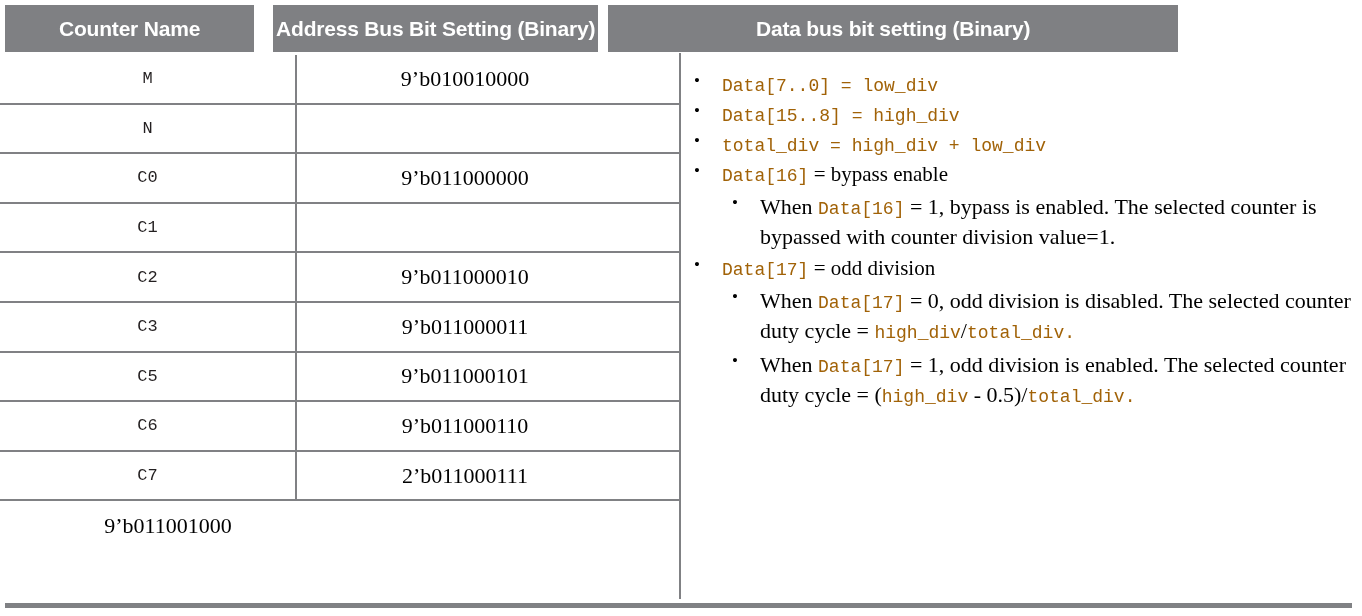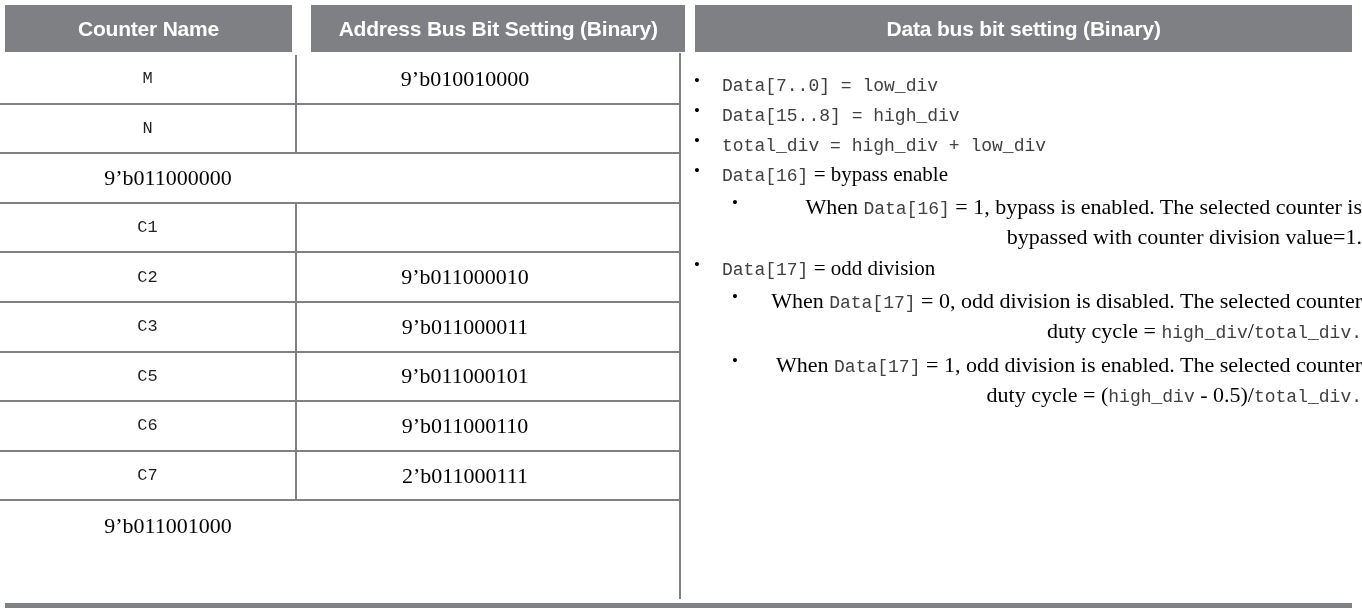--- a/index.html
+++ b/index.html
@@ -20,21 +20,21 @@
     width: 1362px;
     height: 616px;
     box-sizing: border-box;
   }
 
   
   .thead {
     position: absolute;
     top: 5px;
     left: 5px;
-    width: 1347px;
+    width: 1173px;
     height: 47px;
     display: flex;
   }
   .th {
     background: #7f8083;
     color: #ffffff;
     font-family: "Liberation Sans", sans-serif;
     font-weight: bold;
     font-size: 21px;
     letter-spacing: -0.2px;
@@ -136,35 +136,34 @@
     list-style: none;
     margin: 4px 0 4px 0;
     padding: 0 0 0 10px;
   }
   ul.lvl2 > li {
     position: relative;
     padding-left: 28px;
     margin: 0 0 4px 0;
     font-size: 22px;
     line-height: 1.33;
-    text-align: right;
   }
   ul.lvl2 > li::before {
     content: "\2022";
     position: absolute;
     left: 0;
     top: 0px;
     font-size: 17px;
     color: #000;
   }
 
   .code {
     font-family: "Liberation Mono", monospace;
     font-size: 18px;
-    color: #404040;
+    color: #a16207;
   }
   .lvl2 .code { font-size: 18px; }
   .txt { font-family: "Liberation Serif", serif; }
 
   
   .bottom-rule {
     position: absolute;
     left: 5px;
     bottom: 8px;
     width: 1347px;
@@ -187,20 +186,21 @@
 
     <div class="left-cols">
       <div class="row">
         <div class="cell cell-counter">M</div>
         <div class="cell cell-addr">9’b010010000</div>
       </div>
       <div class="row">
         <div class="cell cell-counter">N</div>
       </div>
       <div class="row">
+        <div class="cell cell-counter">C0</div>
         <div class="cell cell-addr">9’b011000000</div>
       </div>
       <div class="row">
         <div class="cell cell-counter">C1</div>
       </div>
       <div class="row">
         <div class="cell cell-counter">C2</div>
         <div class="cell cell-addr">9’b011000010</div>
       </div>
       <div class="row">

